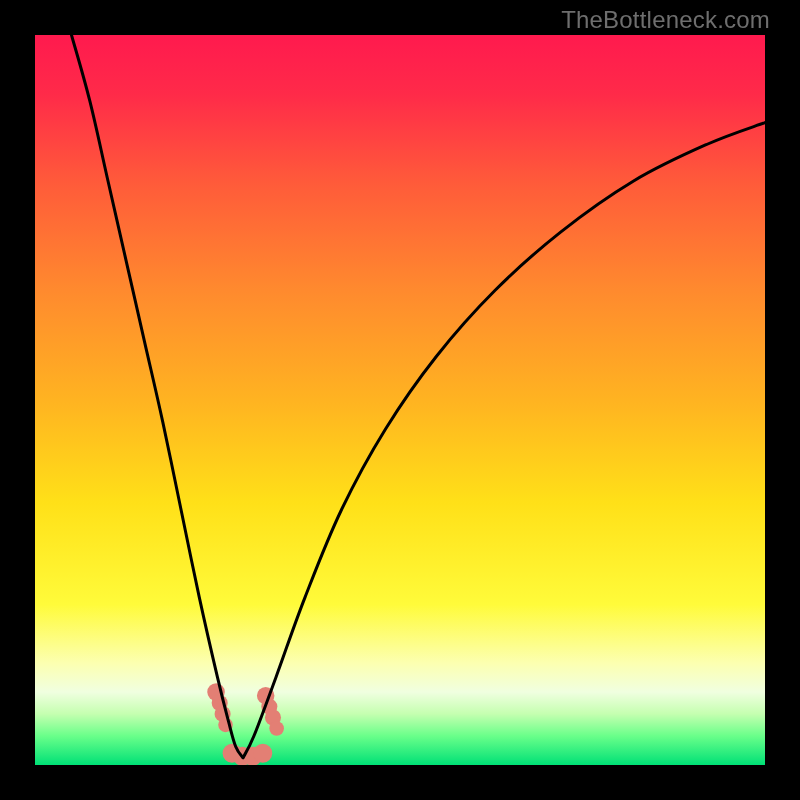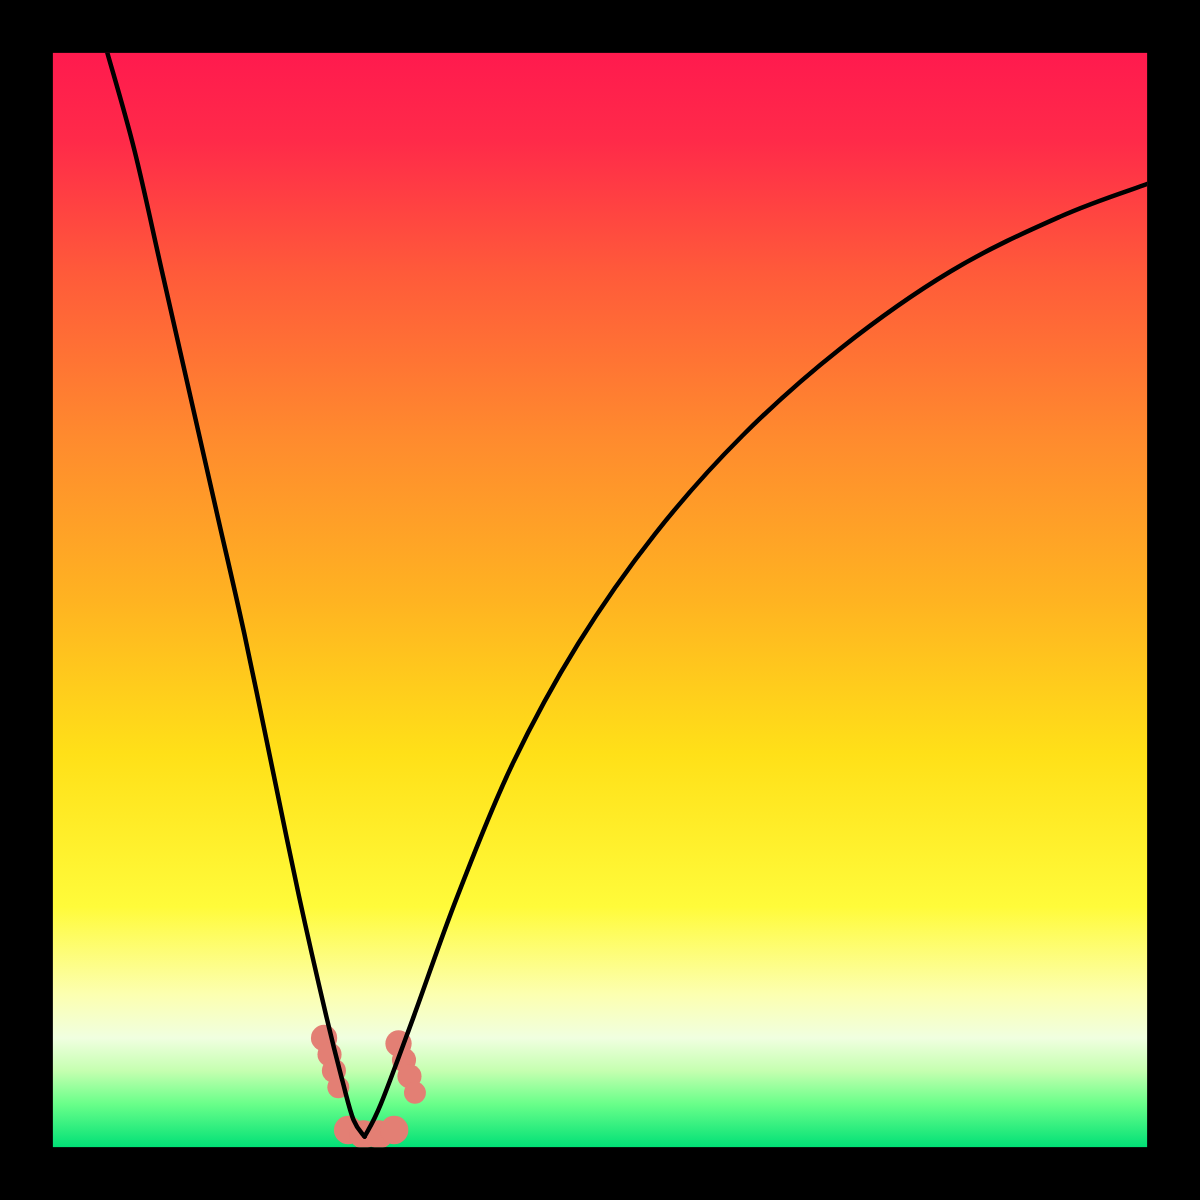--- a/index.html
+++ b/index.html
@@ -81,13 +81,14 @@
           <circle cx="241.63" cy="693.50" r="7.30" fill="#e37f74"></circle>
           <circle cx="197.10" cy="718.32" r="9.49" fill="#e37f74"></circle>
           <circle cx="207.32" cy="721.24" r="9.49" fill="#e37f74"></circle>
           <circle cx="217.54" cy="721.24" r="9.49" fill="#e37f74"></circle>
           <circle cx="227.76" cy="718.32" r="9.49" fill="#e37f74"></circle>
         </g>
       <path id="left-path" fill="none" stroke-width="3" stroke-linecap="round" stroke-linejoin="round" stroke="#000000" d="M 36.50 0.00 C 39.78 11.83, 48.18 39.42, 54.75 65.70 C 61.32 91.98, 66.43 117.09, 73.00 146.00 C 79.57 174.91, 84.68 197.39, 91.25 226.30 C 97.82 255.21, 102.93 277.69, 109.50 306.60 C 116.07 335.51, 121.18 356.68, 127.75 386.90 C 134.32 417.12, 139.43 442.96, 146.00 474.50 C 152.57 506.04, 157.68 531.88, 164.25 562.10 C 170.82 592.32, 177.24 620.06, 182.50 642.40 C 187.76 664.74, 190.17 673.72, 193.45 686.20 C 196.74 698.68, 198.12 705.18, 200.75 711.75 C 203.38 718.32, 206.74 720.73, 208.05 722.70"></path>
       <path id="right-path" fill="none" stroke-width="3" stroke-linecap="round" stroke-linejoin="round" stroke="#000000" d="M 208.05 722.70 C 210.02 718.76, 213.09 715.25, 219.00 700.80 C 224.91 686.35, 231.70 667.37, 240.90 642.40 C 250.10 617.43, 258.27 592.32, 270.10 562.10 C 281.93 531.88, 292.15 504.72, 306.60 474.50 C 321.05 444.28, 333.32 421.79, 350.40 394.20 C 367.48 366.61, 381.79 346.17, 401.50 321.20 C 421.21 296.23, 437.56 277.84, 459.90 255.50 C 482.24 233.16, 500.63 216.81, 525.60 197.10 C 550.57 177.39, 572.32 161.77, 598.60 146.00 C 624.88 130.23, 647.95 120.01, 671.60 109.50 C 695.25 98.99, 719.49 91.54, 730.00 87.60"></path>
     </svg>
   </div>
+  <div class="watermark">TheBottleneck.com</div>
 </div>
 
 </body></html>

